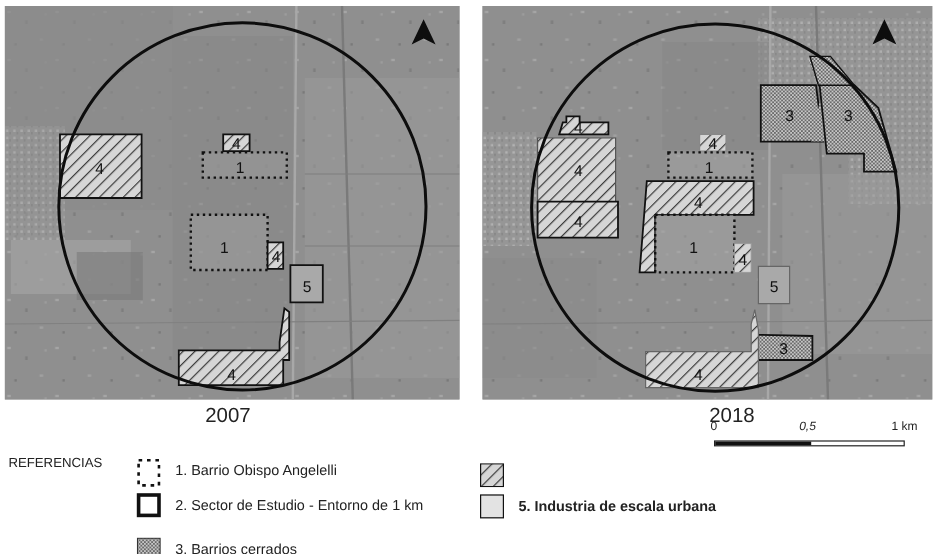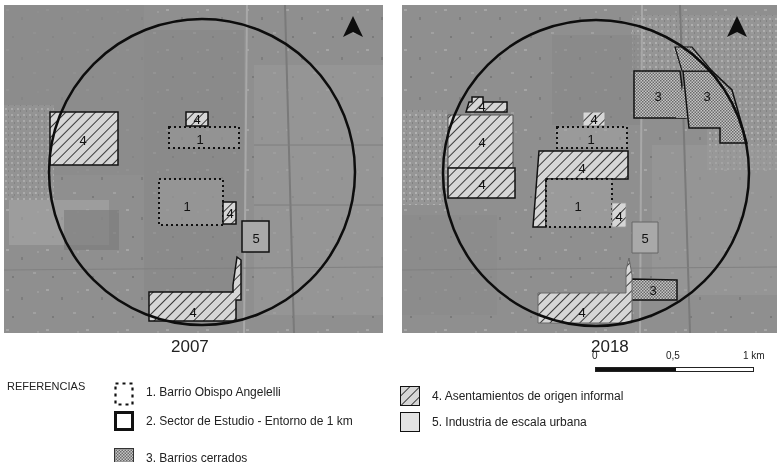--- a/index.html
+++ b/index.html
@@ -151,21 +151,21 @@
 
     <circle cx="194" cy="168" r="153" fill="none" stroke="#0d0d0d" stroke-width="2.5"></circle>
 
     <polygon points="335,11 345,32 335,27 325,32" fill="#0d0d0d"></polygon>
   </svg>
 </div>
 <div class="map-year" style="left:571px; top:337px;margin-left:20px;">2018</div>
 
 <div class="scalebar">
   <span class="scale-lbl" style="left:0px;">0</span>
-  <span class="scale-lbl" style="left:74px;">0,5</span>
+  <span class="scale-lbl" style="left:74px;font-style:italic;">0,5</span>
   <span class="scale-lbl" style="left:151px;text-align:center;">1 km</span>
   <div class="scale-track">
     <div class="scale-black"></div>
   </div>
 </div>
 
 <div class="legend-title">REFERENCIAS</div>
 
 <div class="legend-item" style="left:114px; top:382px;">
   <div class="sym">
@@ -189,19 +189,18 @@
   </div>
   <span>3. Barrios cerrados</span>
 </div>
 
 <div class="legend-item" style="left:400px; top:386px;">
   <div class="sym">
     <svg width="20" height="20" viewBox="0 0 20 20">
       <rect x="0.5" y="0.5" width="19" height="19" fill="url(#hatch)" stroke="#111" stroke-width="1"></rect>
     </svg>
   </div>
-  <span>4. Asentamientos de origen informal</span>
-</div>
-
-<div class="legend-item" style="left:400px; top:412px;">
+</div>
+
+<div class="legend-item" style="left:400px; top:412px;font-weight:bold;">
   <div class="sym" style="border:1.5px solid #111; background:#e3e3e3;"></div>
   <span>5. Industria de escala urbana</span>
 </div>
 
 </body></html>

